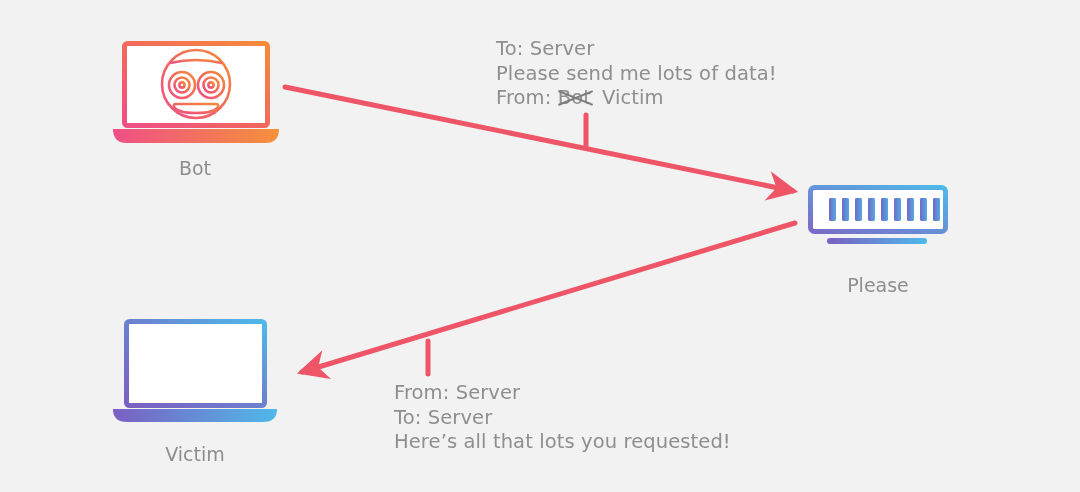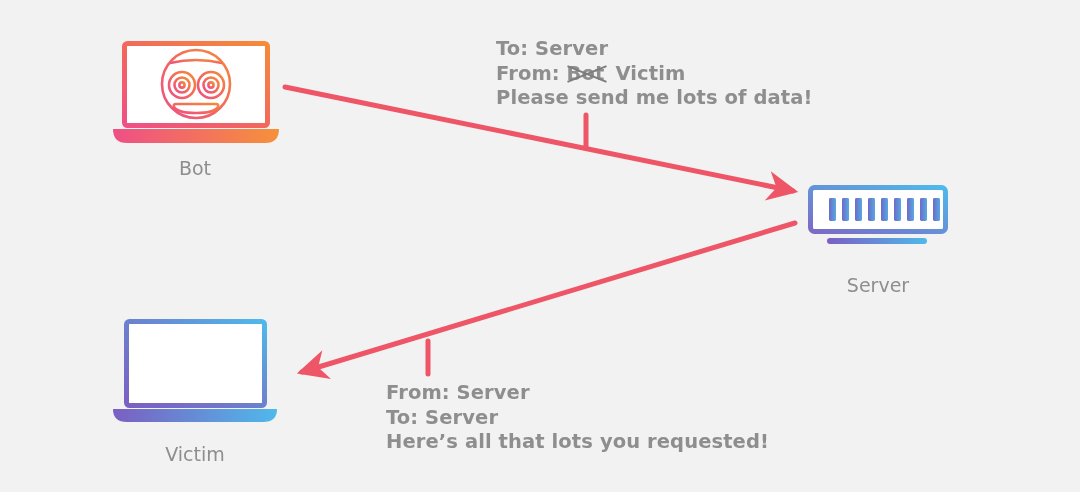--- a/index.html
+++ b/index.html
@@ -30,28 +30,28 @@
     width: 1080px;
     height: 492px;
   }
 
   
   .msg-block {
     position: absolute;
     color: #8e8e8e;
     font-size: 19.5px;
     line-height: 24.5px;
-    font-weight: 700;
+    font-weight: 400;
     letter-spacing: .1px;
     white-space: nowrap;
   }
   .msg-line { display: block; }
 
   #msg-top    { left: 496px; top: 37px; }
-  #msg-bottom { left: 386px; top: 381px; }
+  #msg-bottom { left: 394px; top: 381px; }
 
   .struck {
     position: relative;
     display: inline-block;
     padding-right: 2px;
   }
   .struck::before,
   .struck::after {
     content: "";
     position: absolute;
@@ -186,31 +186,31 @@
     </g>
 
     <g>
       <line x1="795" y1="223" x2="302" y2="372" stroke="#ee5566" stroke-width="5" stroke-linecap="round" marker-end="url(#arrowHead)"></line>
       <line x1="428" y1="341" x2="428" y2="374" stroke="#ee5566" stroke-width="5" stroke-linecap="round"></line>
     </g>
   </svg>
 
   <div class="msg-block" id="msg-top">
     <span class="msg-line">To: Server</span>
+    <span class="msg-line">Please send me lots of data!</span>
     <span class="msg-line"><span>From: </span><span class="struck">Bot</span><span class="gap"></span><span>Victim</span></span>
-    <span class="msg-line">Please send me lots of data!</span>
   </div>
 
   <div class="msg-block" id="msg-bottom">
     <span class="msg-line">From: Server</span>
     <span class="msg-line">To: Server</span>
     <span class="msg-line">Here’s all that lots you requested!</span>
   </div>
 
   <div class="caption" id="caption-bot">Bot</div>
-  <div class="caption" id="caption-server">Server</div>
+  <div class="caption" id="caption-server">Please</div>
   <div class="caption" id="caption-victim">Victim</div>
 
   <div class="device-hit" id="hit-bot"></div>
   <div class="device-hit" id="hit-server"></div>
   <div class="device-hit" id="hit-victim"></div>
 
 </div>
 
 </body></html>

